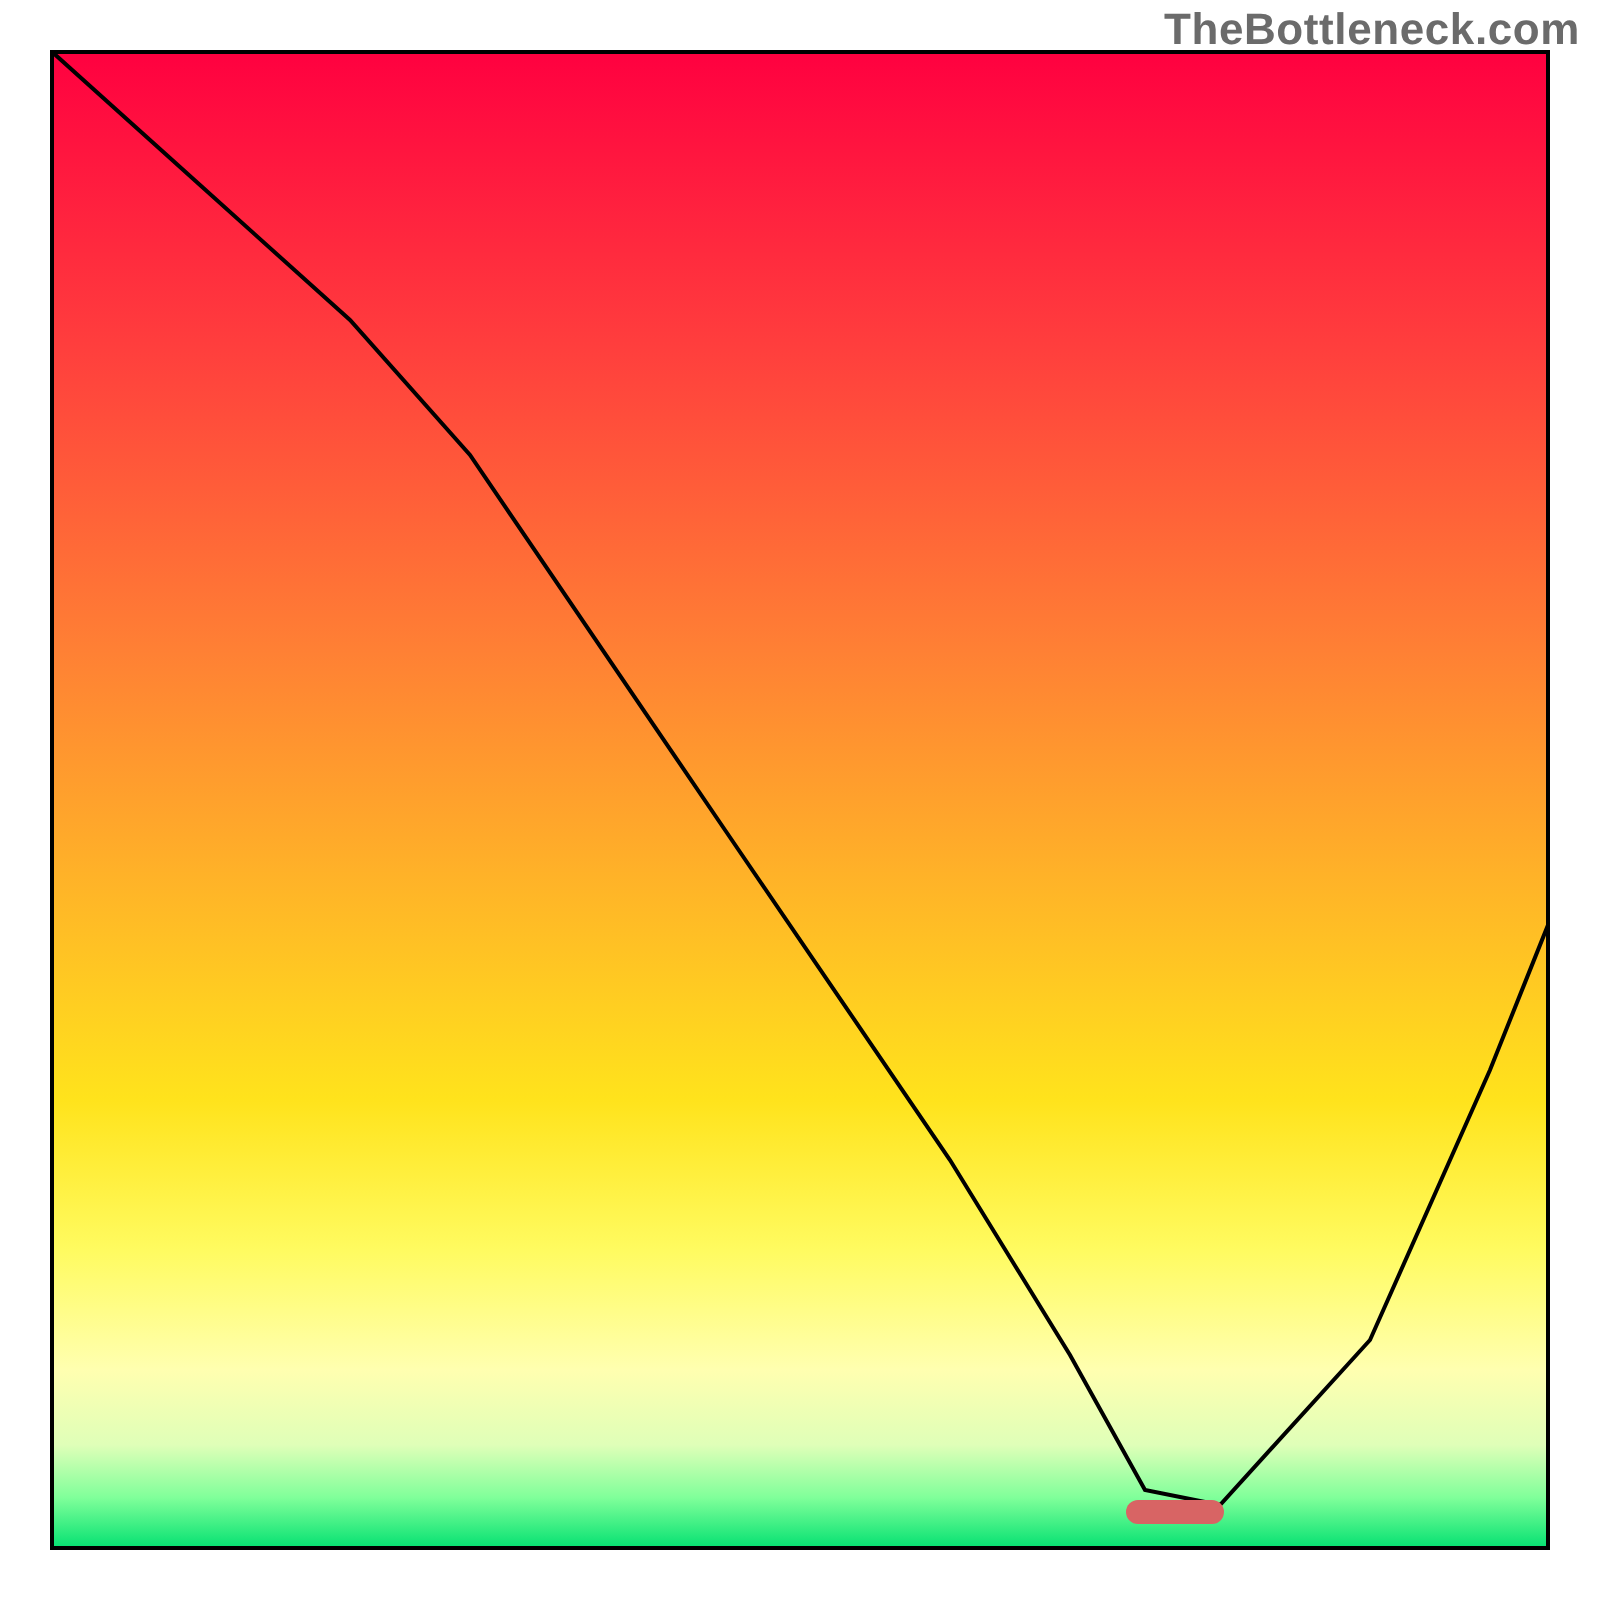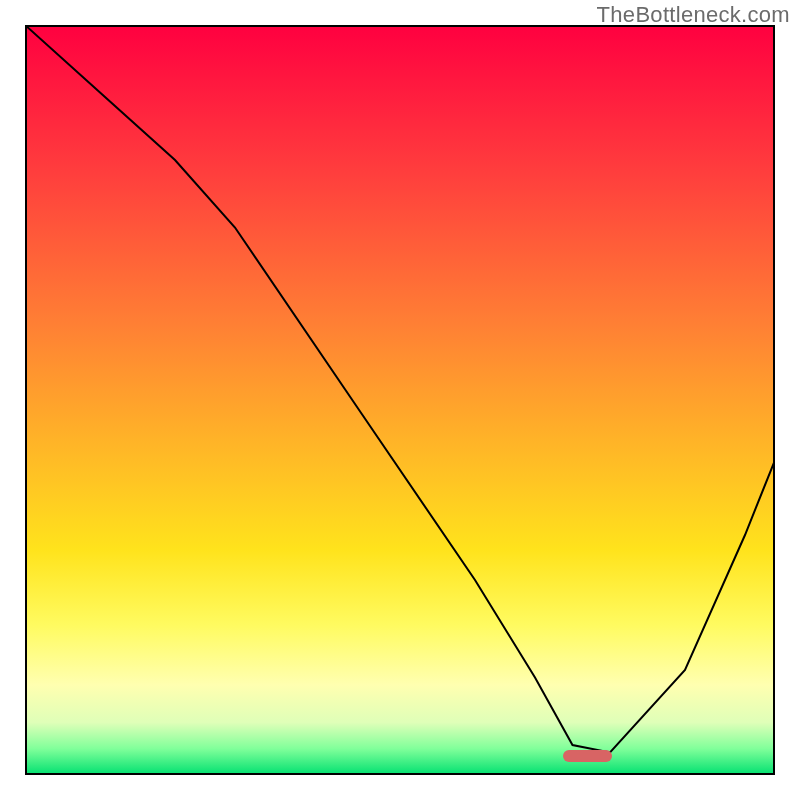--- a/index.html
+++ b/index.html
@@ -13,21 +13,21 @@
   .container {
     position: relative;
     width: 800px;
     height: 800px;
   }
   .watermark {
     position: absolute;
     top: 2px;
     right: 10px;
     font-size: 22px;
-    font-weight: normal;
+    font-weight: bold;
     color: #6b6b6b;
     letter-spacing: 0.3px;
   }
   .plot-area {
     position: absolute;
     left: 25px;
     top: 25px;
     width: 750px;
     height: 750px;
     overflow: hidden;

